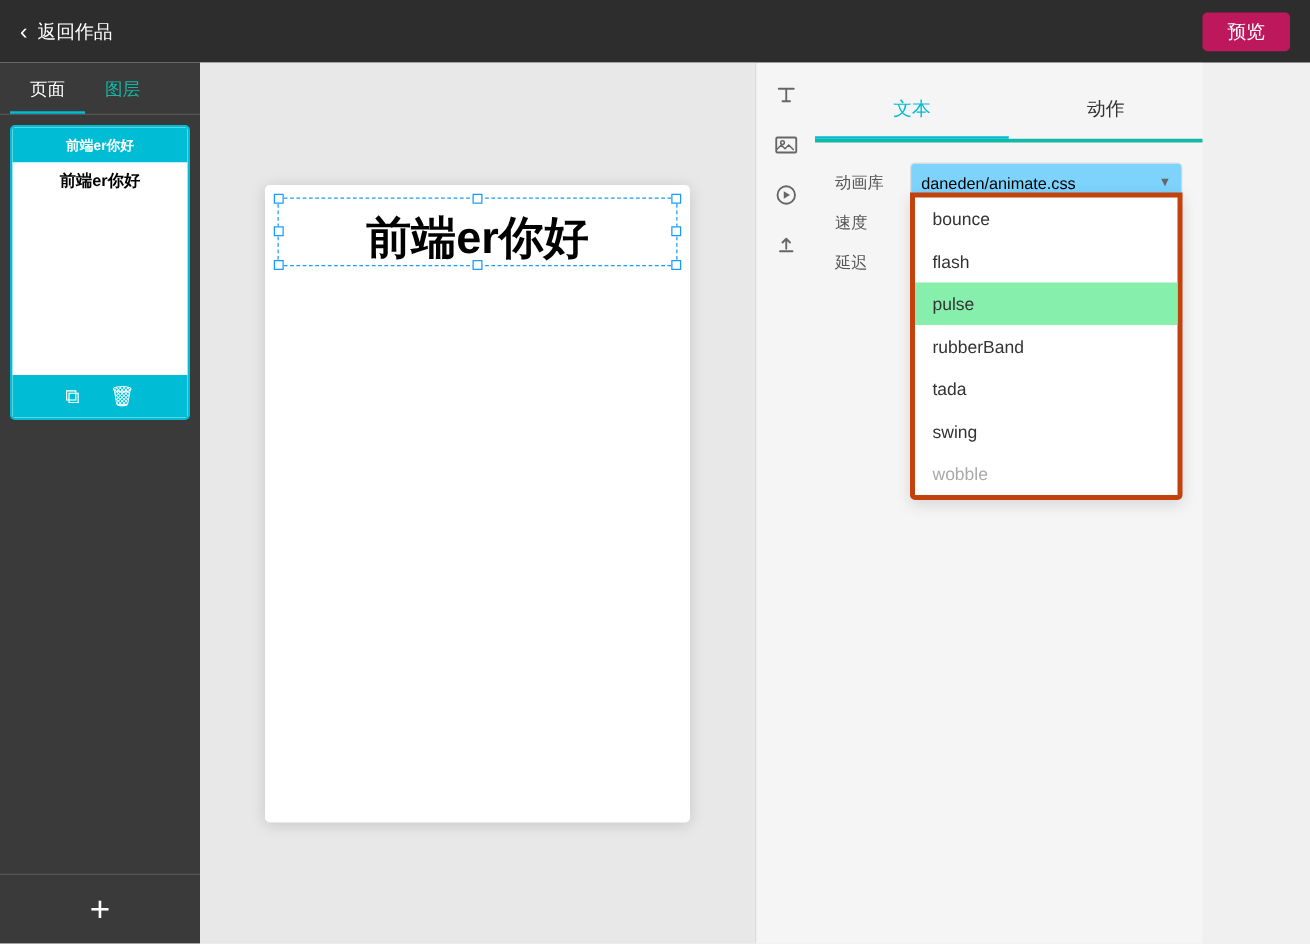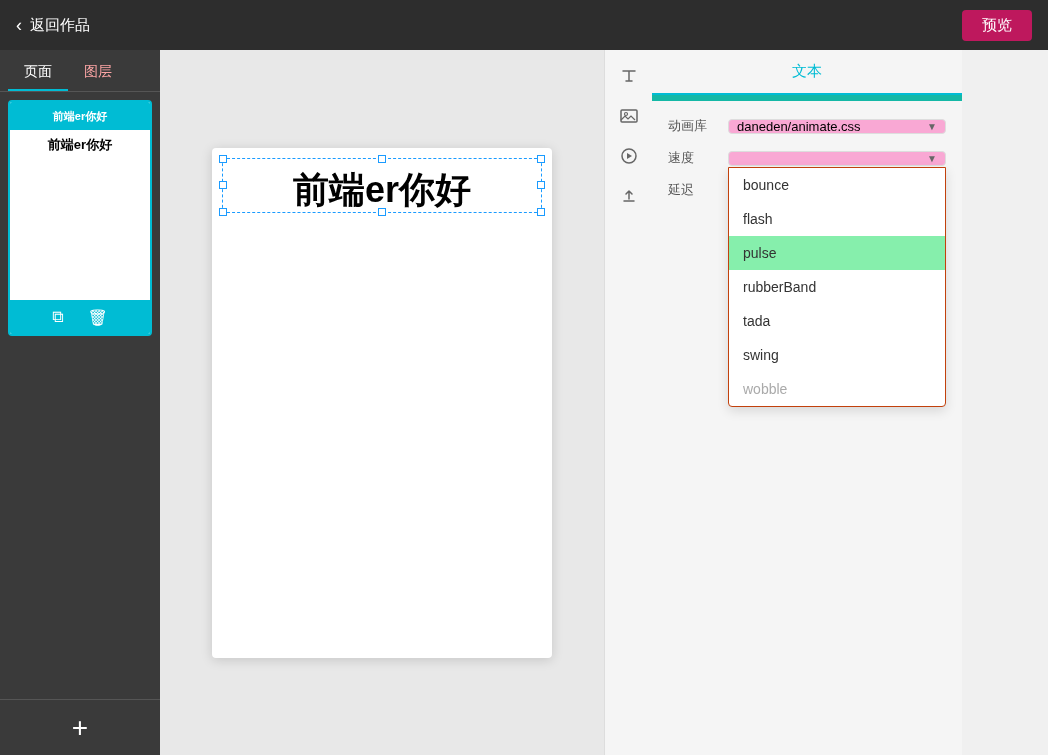--- a/index.html
+++ b/index.html
@@ -41,21 +41,21 @@
     .tabbar {
       background: #2d2d2d;
       height: 42px;
       display: flex;
       align-items: flex-end;
       padding: 0 16px;
       border-bottom: 1px solid #444;
       flex-shrink: 0;
     }
     .tab {
-      color: #fca5a5;
+      color: #14b8a6;
       padding: 8px 16px;
       font-size: 14px;
       cursor: pointer;
       border-bottom: 2px solid transparent;
     }
     .tab.active {
       color: #fff;
       border-bottom: 2px solid #00bcd4;
     }
 
@@ -191,22 +191,23 @@
     
     .right-panel {
       width: 310px;
       background: #f5f5f5;
       flex-shrink: 0;
       display: flex;
       flex-direction: column;
     }
     .panel-tabs {
       display: flex;
-      border-bottom: 6px solid #14b8a6;
+      border-bottom: 3px solid #14b8a6;
       background: #f5f5f5;
+      margin-top: 16px;
     }
     .panel-tab {
       flex: 1;
       text-align: center;
       padding: 12px 0;
       font-size: 15px;
       color: #333;
       cursor: pointer;
       border-bottom: 2px solid transparent;
     }
@@ -243,55 +244,54 @@
 
     
     .panel-body {
       padding: 16px;
       flex: 1;
       overflow-y: auto;
     }
     .field-row {
       display: flex;
       align-items: center;
-      margin-bottom: 14px;
     }
     .field-label {
       font-size: 13px;
       color: #555;
       width: 60px;
       flex-shrink: 0;
     }
     .field-select {
       flex: 1;
-      height: 15px;
+      height: 32px;
       border: 1px solid #ddd;
       border-radius: 4px;
       padding: 0 8px;
       font-size: 13px;
-      background: #f9a8d4;
+      background: #7dd3fc;
       display: flex;
       align-items: center;
       justify-content: space-between;
       cursor: pointer;
       position: relative;
     }
     .field-select-arrow {
       font-size: 10px;
       color: #666;
     }
 
     
     .dropdown {
       position: absolute;
-      top: 48px;
+      top: 24px;
       left: 0;
       right: 0;
       background: white;
-      border: 1px solid #c2410c;
+      border: 4px solid #c2410c;
       border-radius: 0 0 4px 4px;
       z-index: 100;
       box-shadow: 0 4px 12px rgba(0,0,0,0.12);
     }
     .dropdown-item {
       padding: 9px 14px;
       font-size: 14px;
       color: #333;
       cursor: pointer;
     }
@@ -407,20 +407,21 @@
         <svg width="20" height="20" viewBox="0 0 20 20" fill="none">
           <path d="M10 13V5M7 8l3-3 3 3" stroke="#666" stroke-width="1.5" stroke-linecap="round" stroke-linejoin="round"></path>
           <path d="M5 15h10" stroke="#666" stroke-width="1.5" stroke-linecap="round"></path>
         </svg>
       </button>
     </div>
 
     <div class="right-panel">
       <div class="panel-tabs">
         <div class="panel-tab active">文本</div>
+        <div class="panel-tab">动作</div>
       </div>
       <div class="panel-body">
 
         <div class="field-row">
           <div class="field-label">动画库</div>
           <div class="select-wrapper">
             <div class="field-select">
               <span>daneden/animate.css</span>
               <span class="field-select-arrow">▼</span>
             </div>

